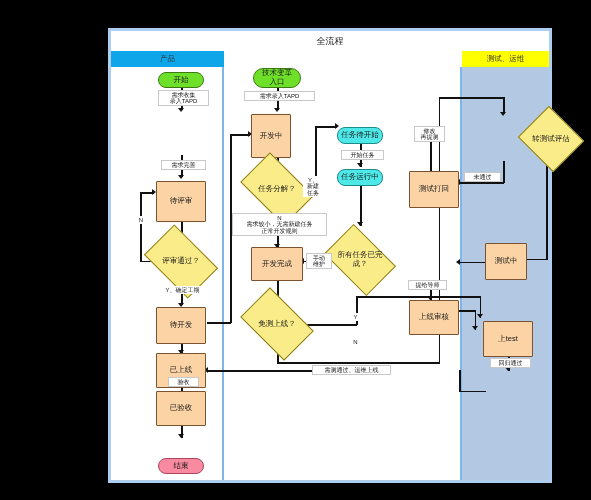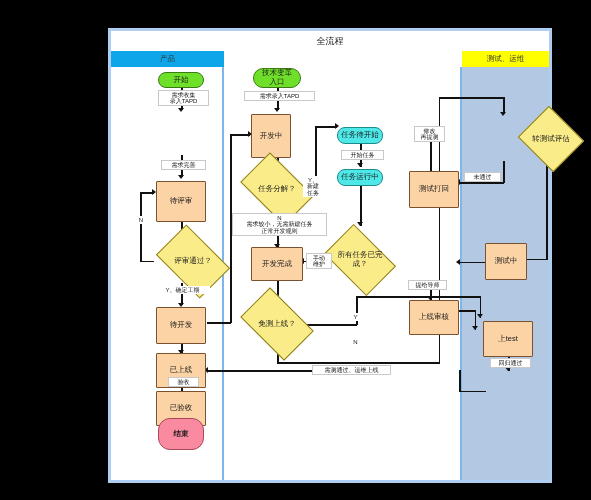--- a/index.html
+++ b/index.html
@@ -92,32 +92,32 @@
   <div class="arw arw-d" style="left:178.2px;top:400px;"></div>
 
   <div class="ln lnv" style="left:181px;top:426px;height:12px;"></div>
   <div class="arw arw-d" style="left:178.2px;top:434px;"></div>
 
   <div class="node term-green" style="left:158px;top:72px;width:46px;height:16px;">开始</div>
 
 
   <div class="node rect" style="left:156px;top:181px;width:50px;height:41px;">待评审</div>
 
-  <div class="node diamond" style="left:162px;top:240px;width:62px;height:43px;text-align:right;">
+  <div class="node diamond" style="left:150px;top:240px;width:62px;height:43px;text-align:right;">
     <div class="dshape"></div>
     <div class="dtext">评审通过？</div>
   </div>
 
   <div class="node rect" style="left:156px;top:307px;width:50px;height:37px;">待开发</div>
 
   <div class="node rect" style="left:156px;top:353px;width:50px;height:35px;">已上线</div>
 
   <div class="node rect" style="left:156px;top:391px;width:50px;height:35px;">已验收</div>
 
-  <div class="node term-pink" style="left:158px;top:418px;width:46px;height:32px;font-weight:bold;">结束</div>
+  <div class="node term-pink" style="left:158px;top:458px;width:46px;height:16px;">结束</div>
 
   <div class="elab" style="left: 158px; top: 90px; width: 46px; white-space: pre-line;">需求收集
 录入TAPD</div>
   <div class="elab" style="left:161px;top:160px;width:40px;">需求完善</div>
   <div class="elab plain" style="left:133.5px;top:216px;width:12px;">N</div>
   <div class="elab plain" style="left:155px;top:286px;width:52px;">Y、确定工期</div>
   <div class="elab" style="left:168px;top:377px;width:26px;">验收</div>
 
   <div class="ln lnv" style="left:277px;top:88px;height:22px;"></div>
   <div class="arw arw-d" style="left:274.2px;top:108px;"></div>

